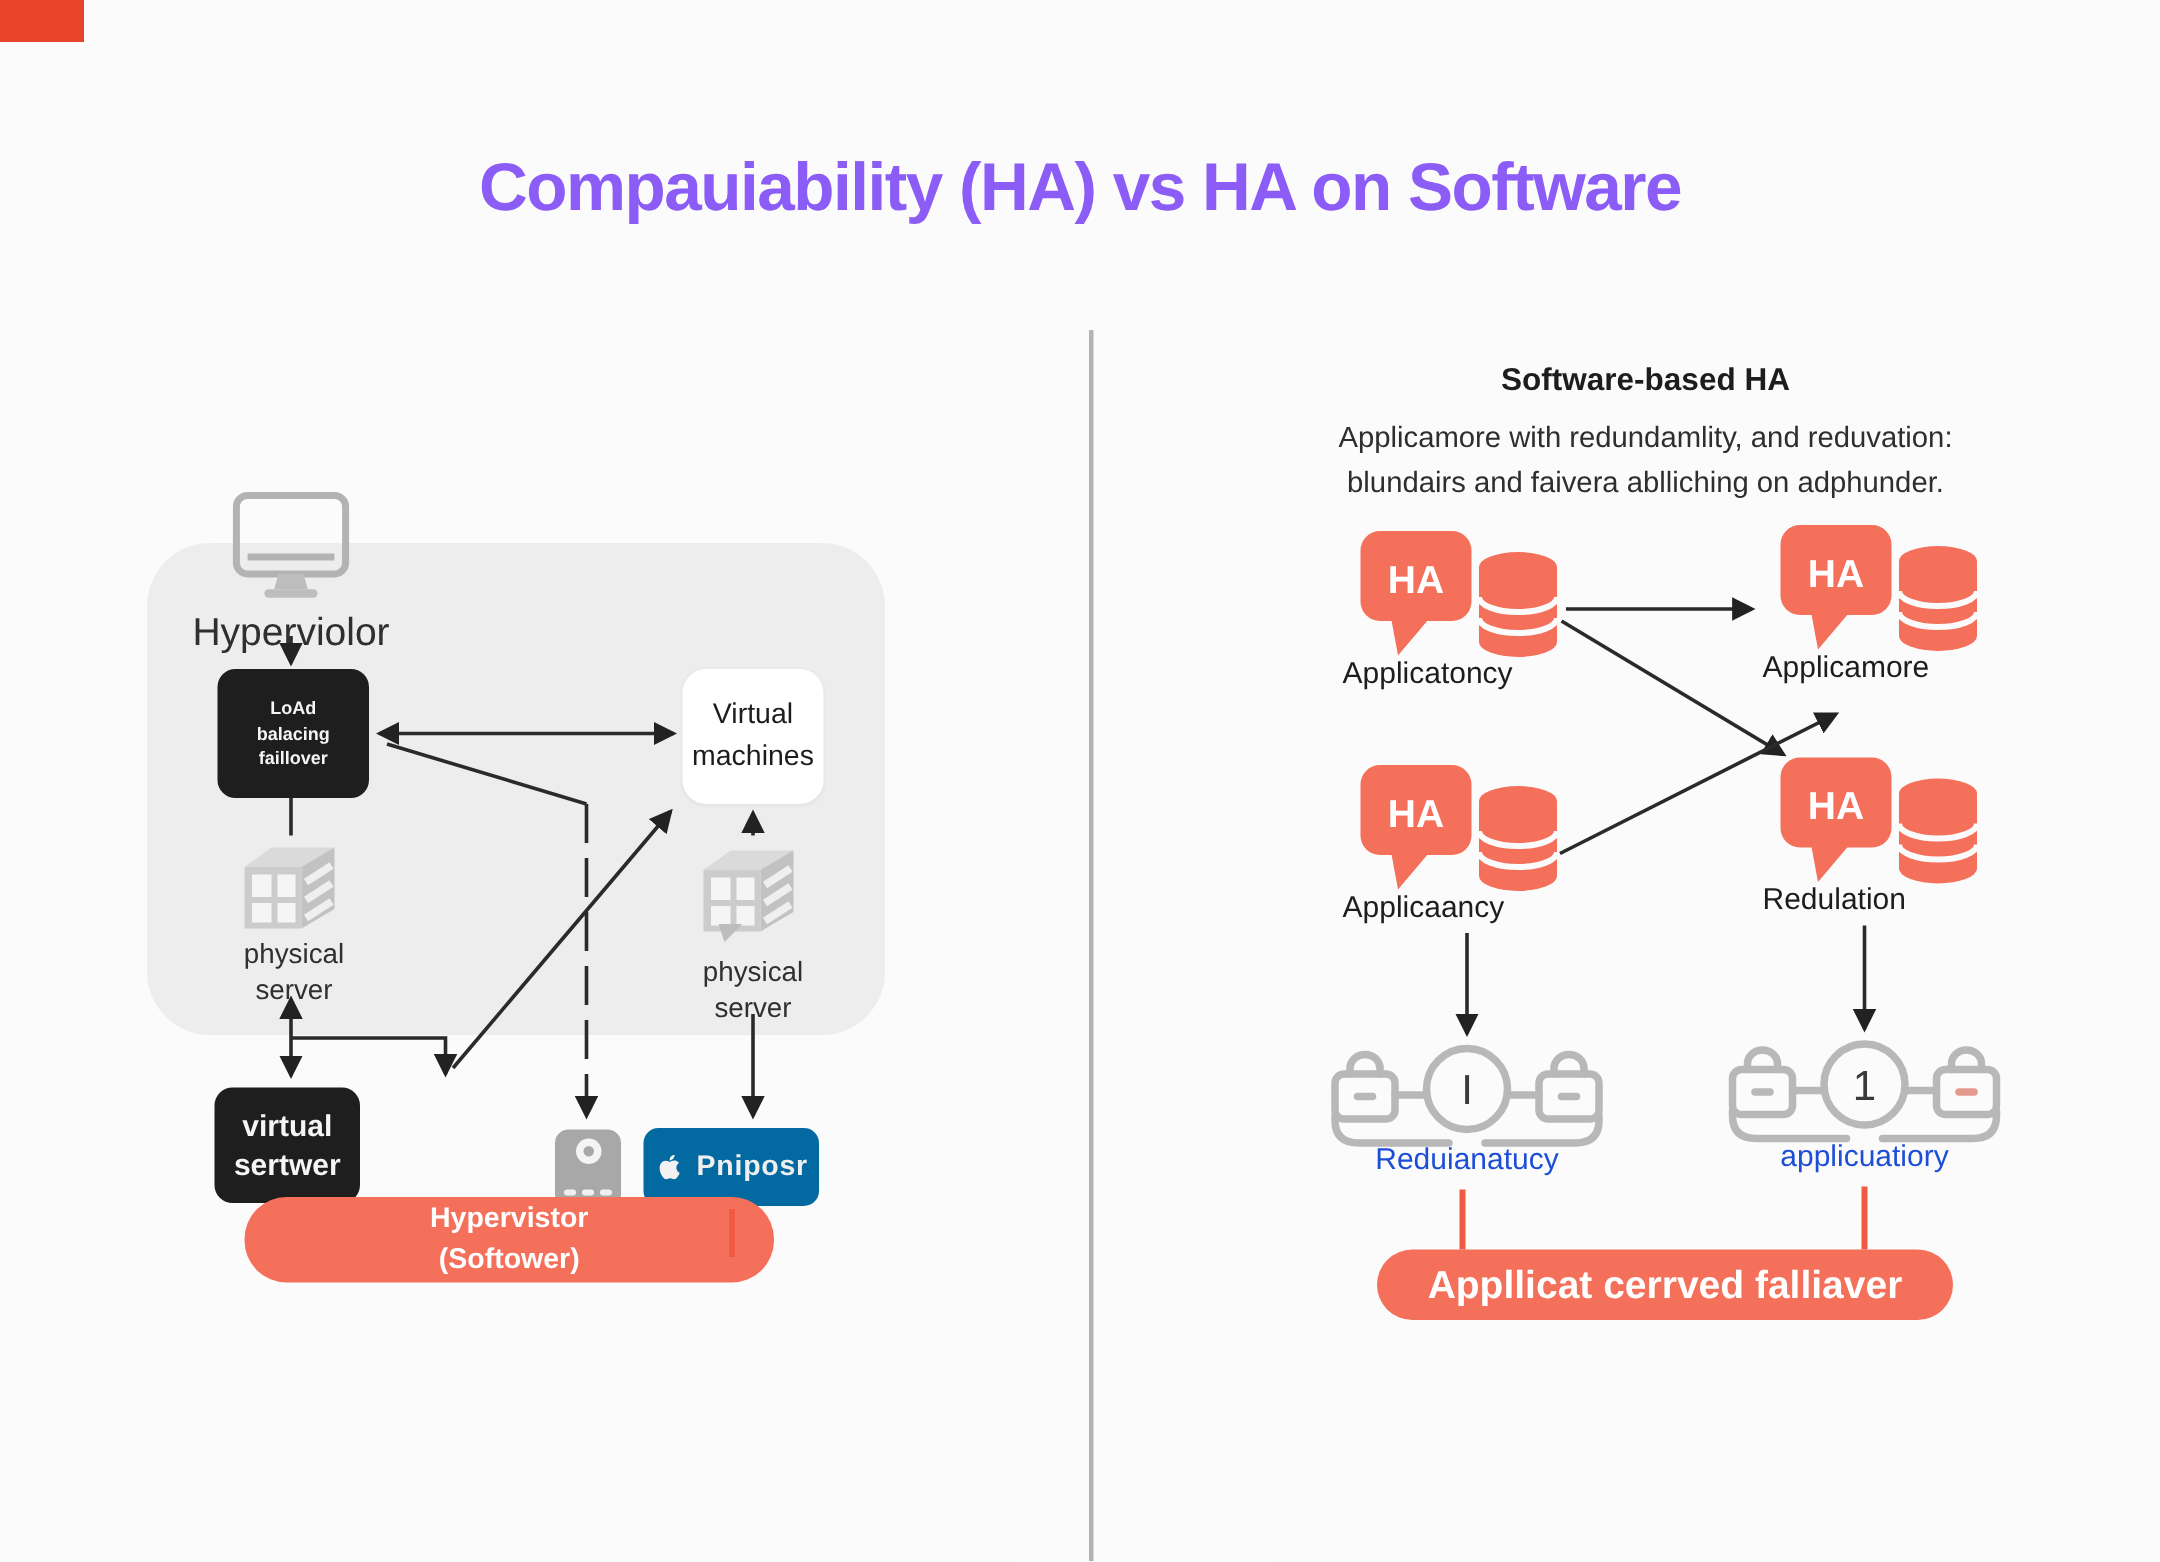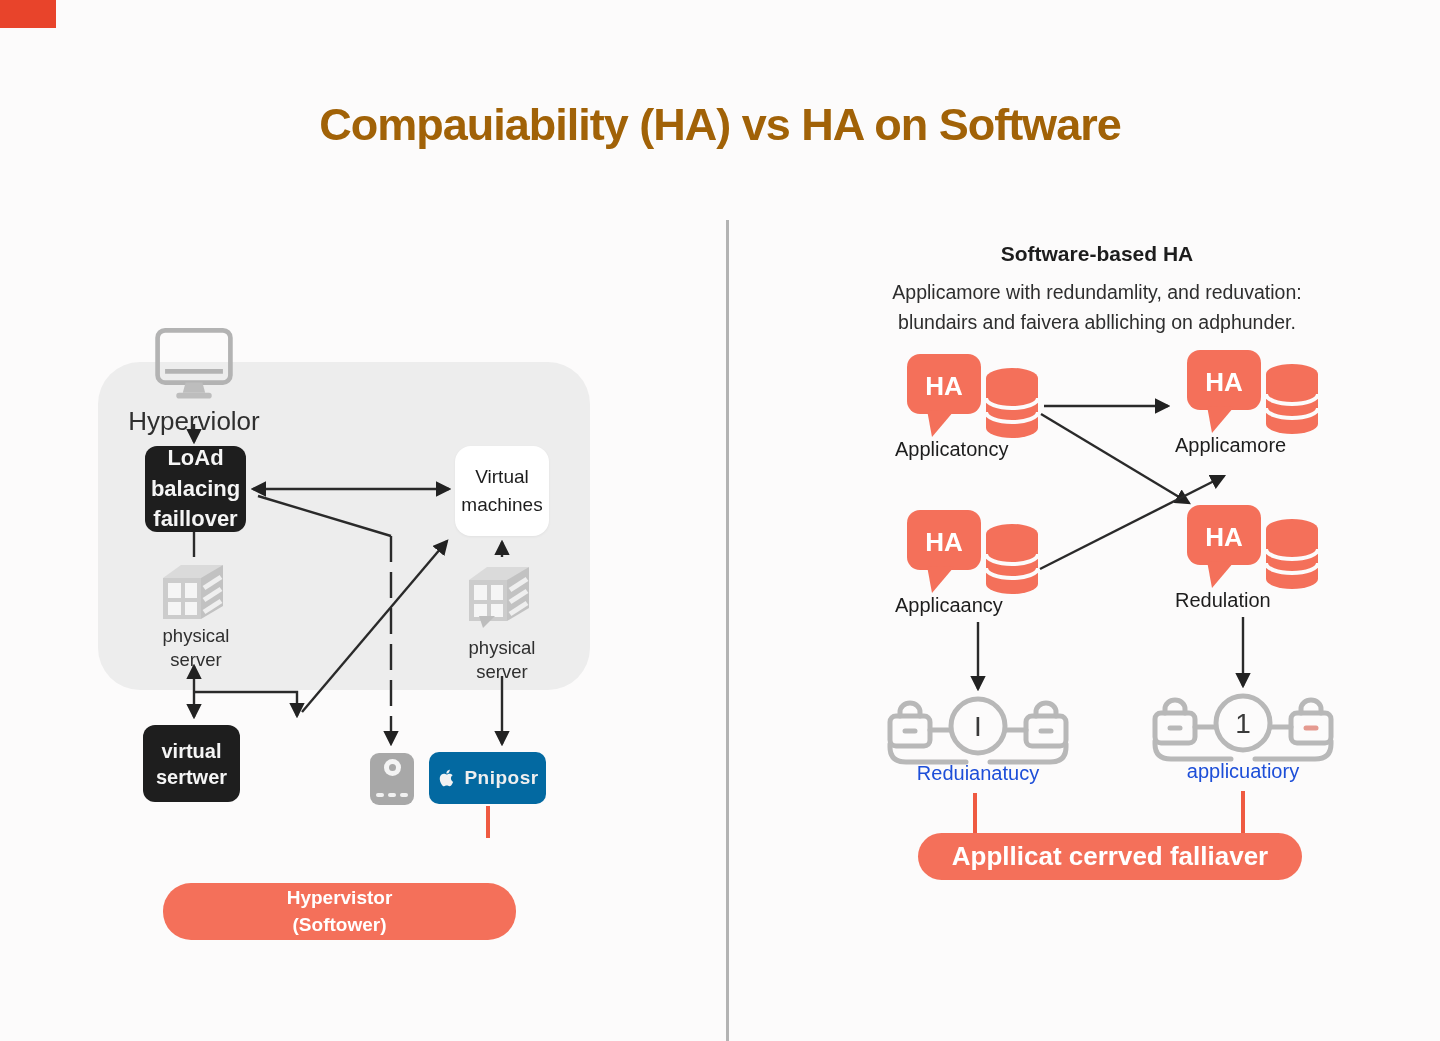--- a/index.html
+++ b/index.html
@@ -5,40 +5,40 @@
   html,body{margin:0;padding:0;background:#ffffff;}
   .stage{
     position:relative;width:1440px;height:1041px;overflow:hidden;
     background:#fcfbfb;
     font-family:"Liberation Sans","DejaVu Sans",sans-serif;
     color:#2c2c2c;
   }
   .abs{position:absolute;}
   .ctr{text-align:center;}
   .corner{left:0;top:0;width:56px;height:28px;background:#e8442b;}
-  .title{left:0;top:99px;width:1440px;font-size:45px;font-weight:bold;color:#a16207;letter-spacing:-1px;}
+  .title{left:0;top:99px;width:1440px;font-size:45px;font-weight:bold;color:#8b5cf6;letter-spacing:-1px;}
   .divider{left:726px;top:220px;width:3px;height:821px;background:#b3b3b3;}
   .sec-header{font-size:21px;font-weight:bold;color:#1d1d1d;}
   .panel{left:98px;top:362px;width:492px;height:328px;background:#ededed;border-radius:42px;}
   .caption{font-size:18.5px;color:#2f2f2f;line-height:1.32;}
   .blackbox{background:#1e1e1e;border-radius:12px;color:#f5f5f5;display:flex;flex-direction:column;align-items:center;justify-content:center;}
-  .load-box{left:145px;top:446px;width:101px;height:86px;font-size:22px;font-weight:bold;line-height:1.4;}
+  .load-box{left:145px;top:446px;width:101px;height:86px;font-size:12px;font-weight:bold;line-height:1.4;}
   .vm-box{left:455px;top:446px;width:94px;height:90px;background:#ffffff;border-radius:16px;display:flex;flex-direction:column;align-items:center;justify-content:center;font-size:19px;color:#1d1d1d;line-height:1.45;box-shadow:0 1px 3px rgba(0,0,0,0.05);}
   .vs-box{left:143px;top:725px;width:97px;height:77px;font-size:20px;font-weight:bold;line-height:1.3;}
   .pw-box{left:256px;top:723px;width:83px;height:81px;font-size:23px;font-weight:bold;justify-content:flex-start;padding-top:9px;box-sizing:border-box;}
   .toggle{margin-top:7px;width:58px;height:22px;background:#ffffff;border-radius:11px;display:flex;align-items:center;}
   .toggle .knob{width:15px;height:15px;border:3px solid #222;border-radius:50%;margin-left:4px;background:#fff;}
   .sm-gray{left:370px;top:753px;width:44px;height:52px;background:#a8a8a8;border-radius:9px;display:flex;flex-direction:column;align-items:center;justify-content:space-between;padding:6px 0 8px;box-sizing:border-box;}
   .blob{width:17px;height:17px;background:#f4f4f4;border-radius:50%;position:relative;}
   .blob:after{content:"";position:absolute;left:5px;top:5px;width:7px;height:7px;border-radius:50%;background:#a8a8a8;}
   .dots{display:flex;gap:4px;}
   .dots span{display:block;width:8px;height:4px;background:#f1f1f1;border-radius:2px;}
   .ap-box{left:429px;top:752px;width:117px;height:52px;background:#0369a1;border-radius:10px;display:flex;align-items:center;justify-content:center;gap:7px;color:#efefef;font-size:19px;font-weight:bold;letter-spacing:0.5px;}
   .orange{background:#f4705a;color:#ffffff;font-weight:bold;display:flex;flex-direction:column;align-items:center;justify-content:center;}
-  .orange-left{left:163px;top:883px;width:353px;height:57px;border-radius:28px;font-size:19px;line-height:1.38;}
+  .orange-left{left:163px;top:798px;width:353px;height:57px;border-radius:28px;font-size:19px;line-height:1.38;}
   .orange-right{left:918px;top:833px;width:384px;height:47px;border-radius:24px;font-size:26px;}
   .r-sub{left:742px;top:277px;width:710px;font-size:19.5px;line-height:1.55;color:#2e2e2e;}
   .unit{width:150px;height:116px;}
   .unit .u-label{position:absolute;top:86px;left:-10px;width:170px;text-align:left;font-size:20px;color:#1d1d1d;}
   .cl-label{font-size:20px;color:#1d4ed8;text-align:center;}
   svg{display:block;}
   .overlay{left:0;top:0;pointer-events:none;}
 </style>
 </head>
 <body>

